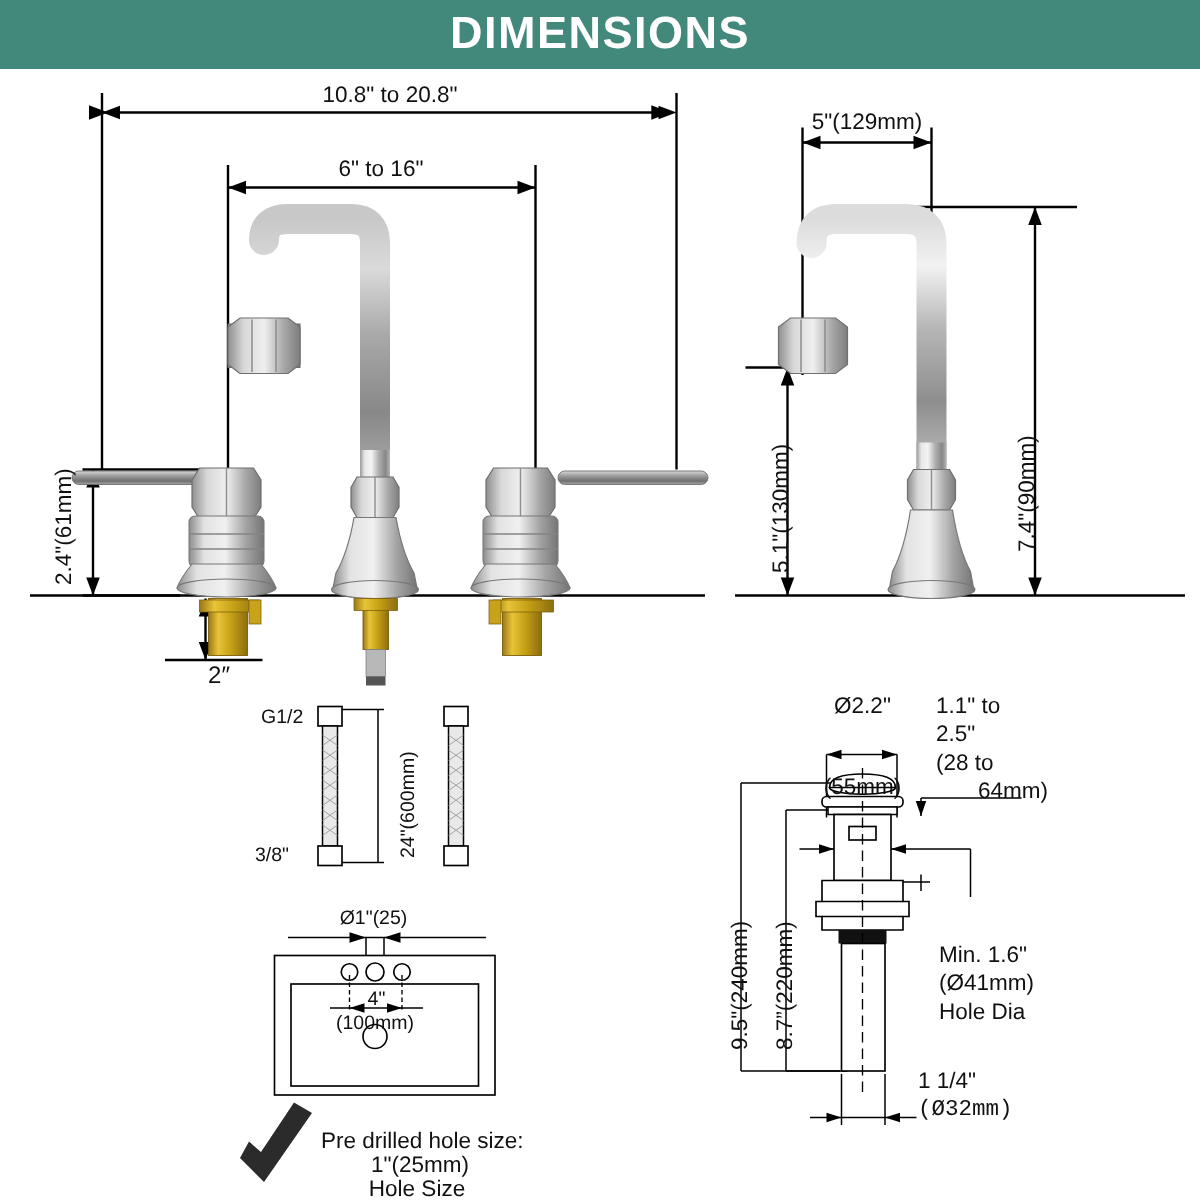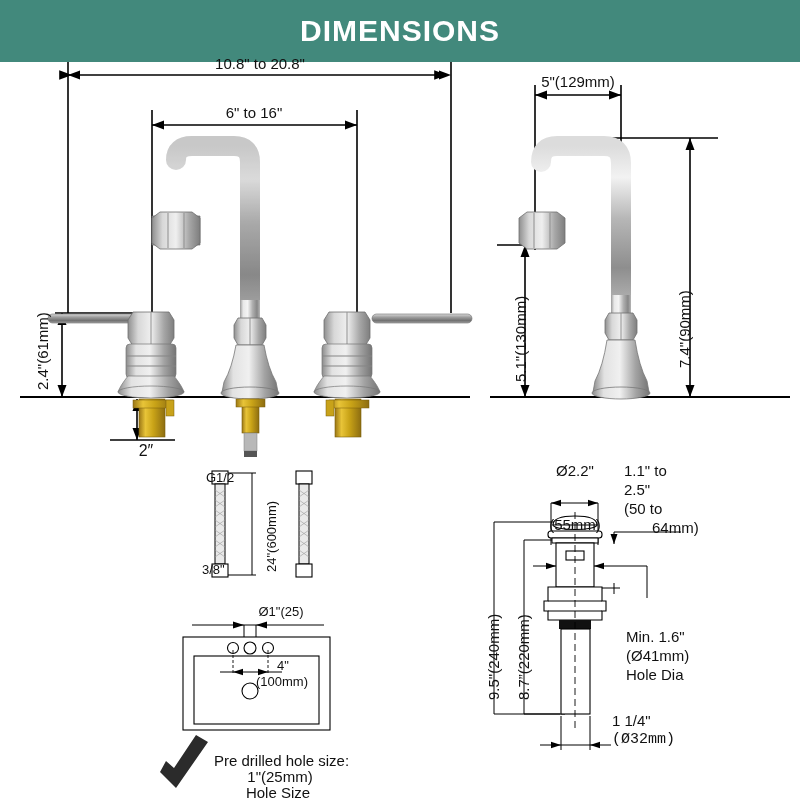--- a/index.html
+++ b/index.html
@@ -5,35 +5,35 @@
   html, body {
     margin: 0; padding: 0;
     width: 800px; height: 800px;
     background: #ffffff;
     font-family: "Liberation Sans", sans-serif;
     overflow: hidden;
   }
   #root { position: relative; width: 800px; height: 800px; background:#fff; }
 
   .hdr {
-    position: absolute; left:0; top:0; width:800px; height:62px;
+    position: absolute; left:0; top:0; width:800px; height:46px;
     background: #42897c;
     display:flex; align-items:center; justify-content:center;
   }
   .hdr-title {
     color:#ffffff; font-size:30px; font-weight:bold;
     letter-spacing:1px; font-family:"Liberation Sans", sans-serif;
   }
 
   .lbl {
     position:absolute; font-size:15px; color:#111;
     font-family:"Liberation Sans", sans-serif;
     white-space:pre; line-height:1.25;
   }
-  .lbl.sm { font-size:13px;margin-left:32px; }
+  .lbl.sm { font-size:13px; }
   .lbl.c  { text-align:center; transform:translateX(-50%); }
   .vlbl {
     position:absolute; font-size:15px; color:#111;
     font-family:"Liberation Sans", sans-serif; white-space:pre;
     transform-origin: 0 0;
     transform: rotate(-90deg);
   }
   .vlbl.sm { font-size:13px; }
 
   svg.ov { position:absolute; left:0; top:0; width:800px; height:800px; pointer-events:none; }
@@ -406,21 +406,21 @@
 
   <div class="lbl c sm" style="left:249px; top:604px;">Ø1"(25)</div>
   <div class="lbl c sm" style="left:251px; top:658px;">4"</div>
   <div class="lbl c sm" style="left:250px; top:674px;">(100mm)</div>
 
   <div class="lbl c" style="left:575px; top:462px;">Ø2.2"</div>
   <div class="lbl c" style="left:575px; top:481px;margin-top:35px;">(55mm)</div>
 
   <div class="lbl" style="left:624px; top:462px;">1.1" to</div>
   <div class="lbl" style="left:624px; top:481px;">2.5"</div>
-  <div class="lbl" style="left:624px; top:500px;">(50 to</div>
+  <div class="lbl" style="left:624px; top:500px;">(28 to</div>
   <div class="lbl" style="left:624px; top:519px;margin-left:28px;">64mm)</div>
 
   <div class="vlbl" style="left:485px; top:700px;">9.5"(240mm)</div>
   <div class="vlbl" style="left:515px; top:700px;">8.7”(220mm)</div>
 
   <div class="lbl" style="left:626px; top:628px;">Min. 1.6"</div>
   <div class="lbl" style="left:626px; top:647px;text-align:right;">(Ø41mm)</div>
   <div class="lbl" style="left:626px; top:666px;">Hole Dia</div>
 
   <div class="lbl" style="left:612px; top:712px;">1 1/4"</div>

